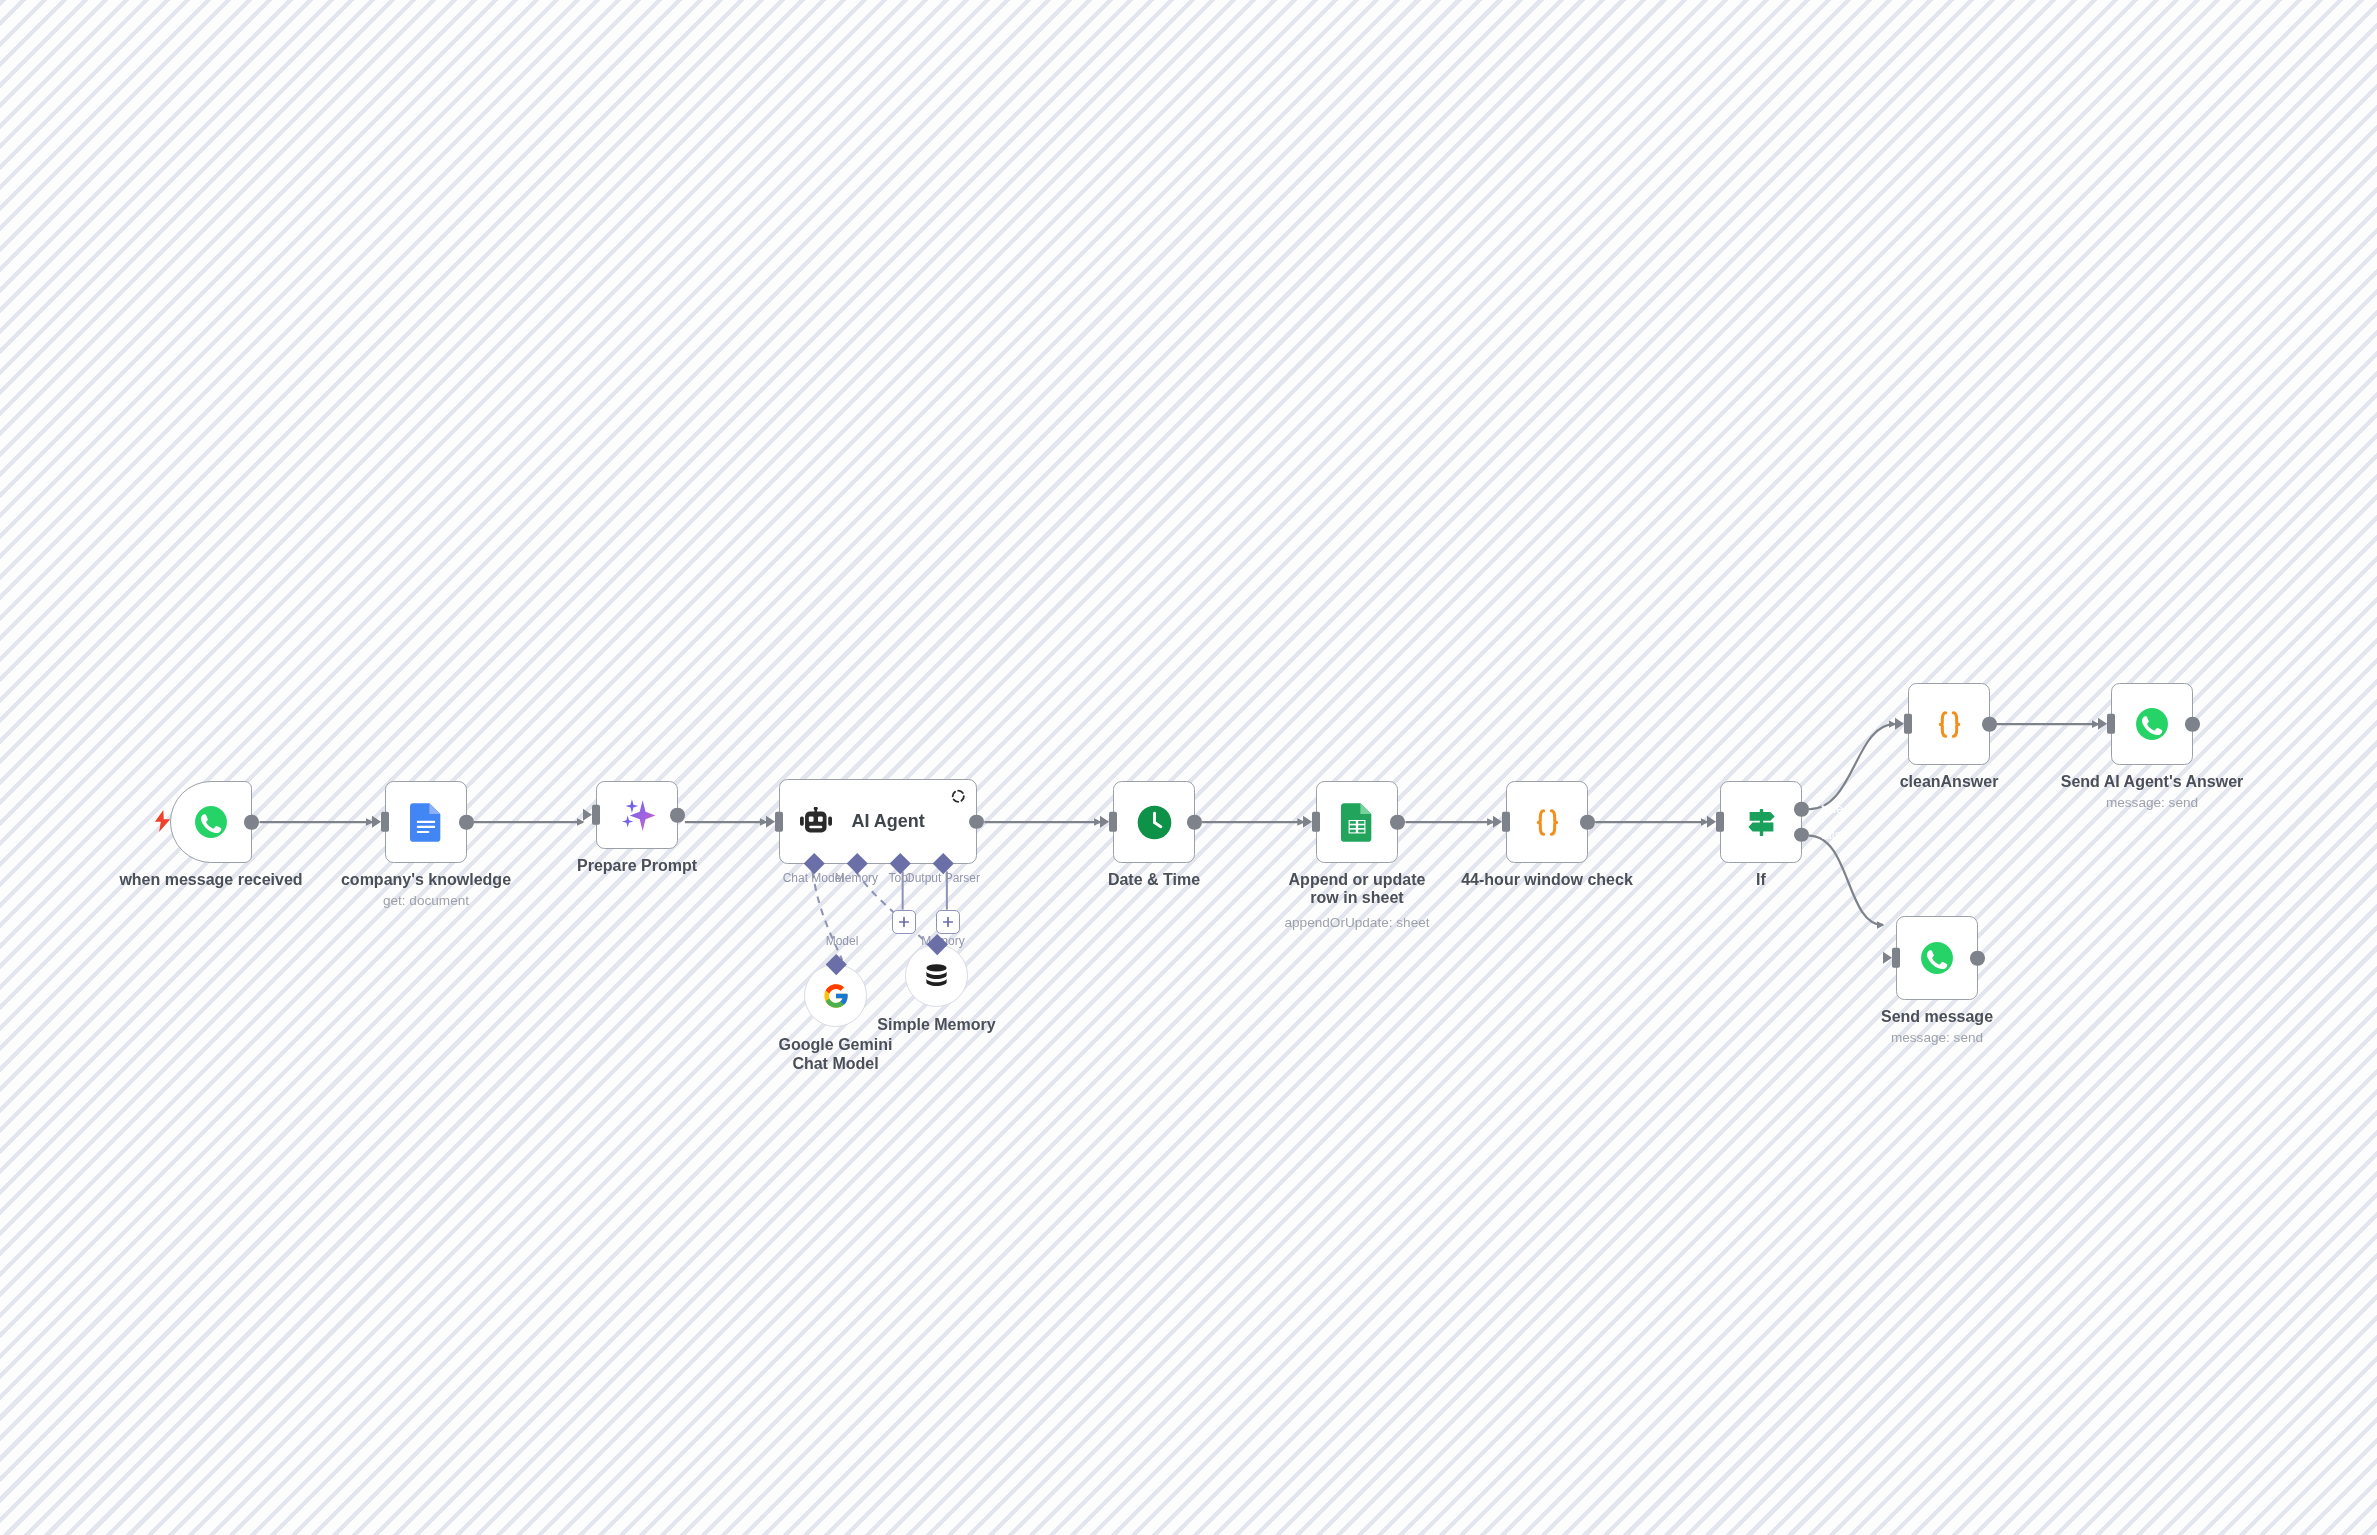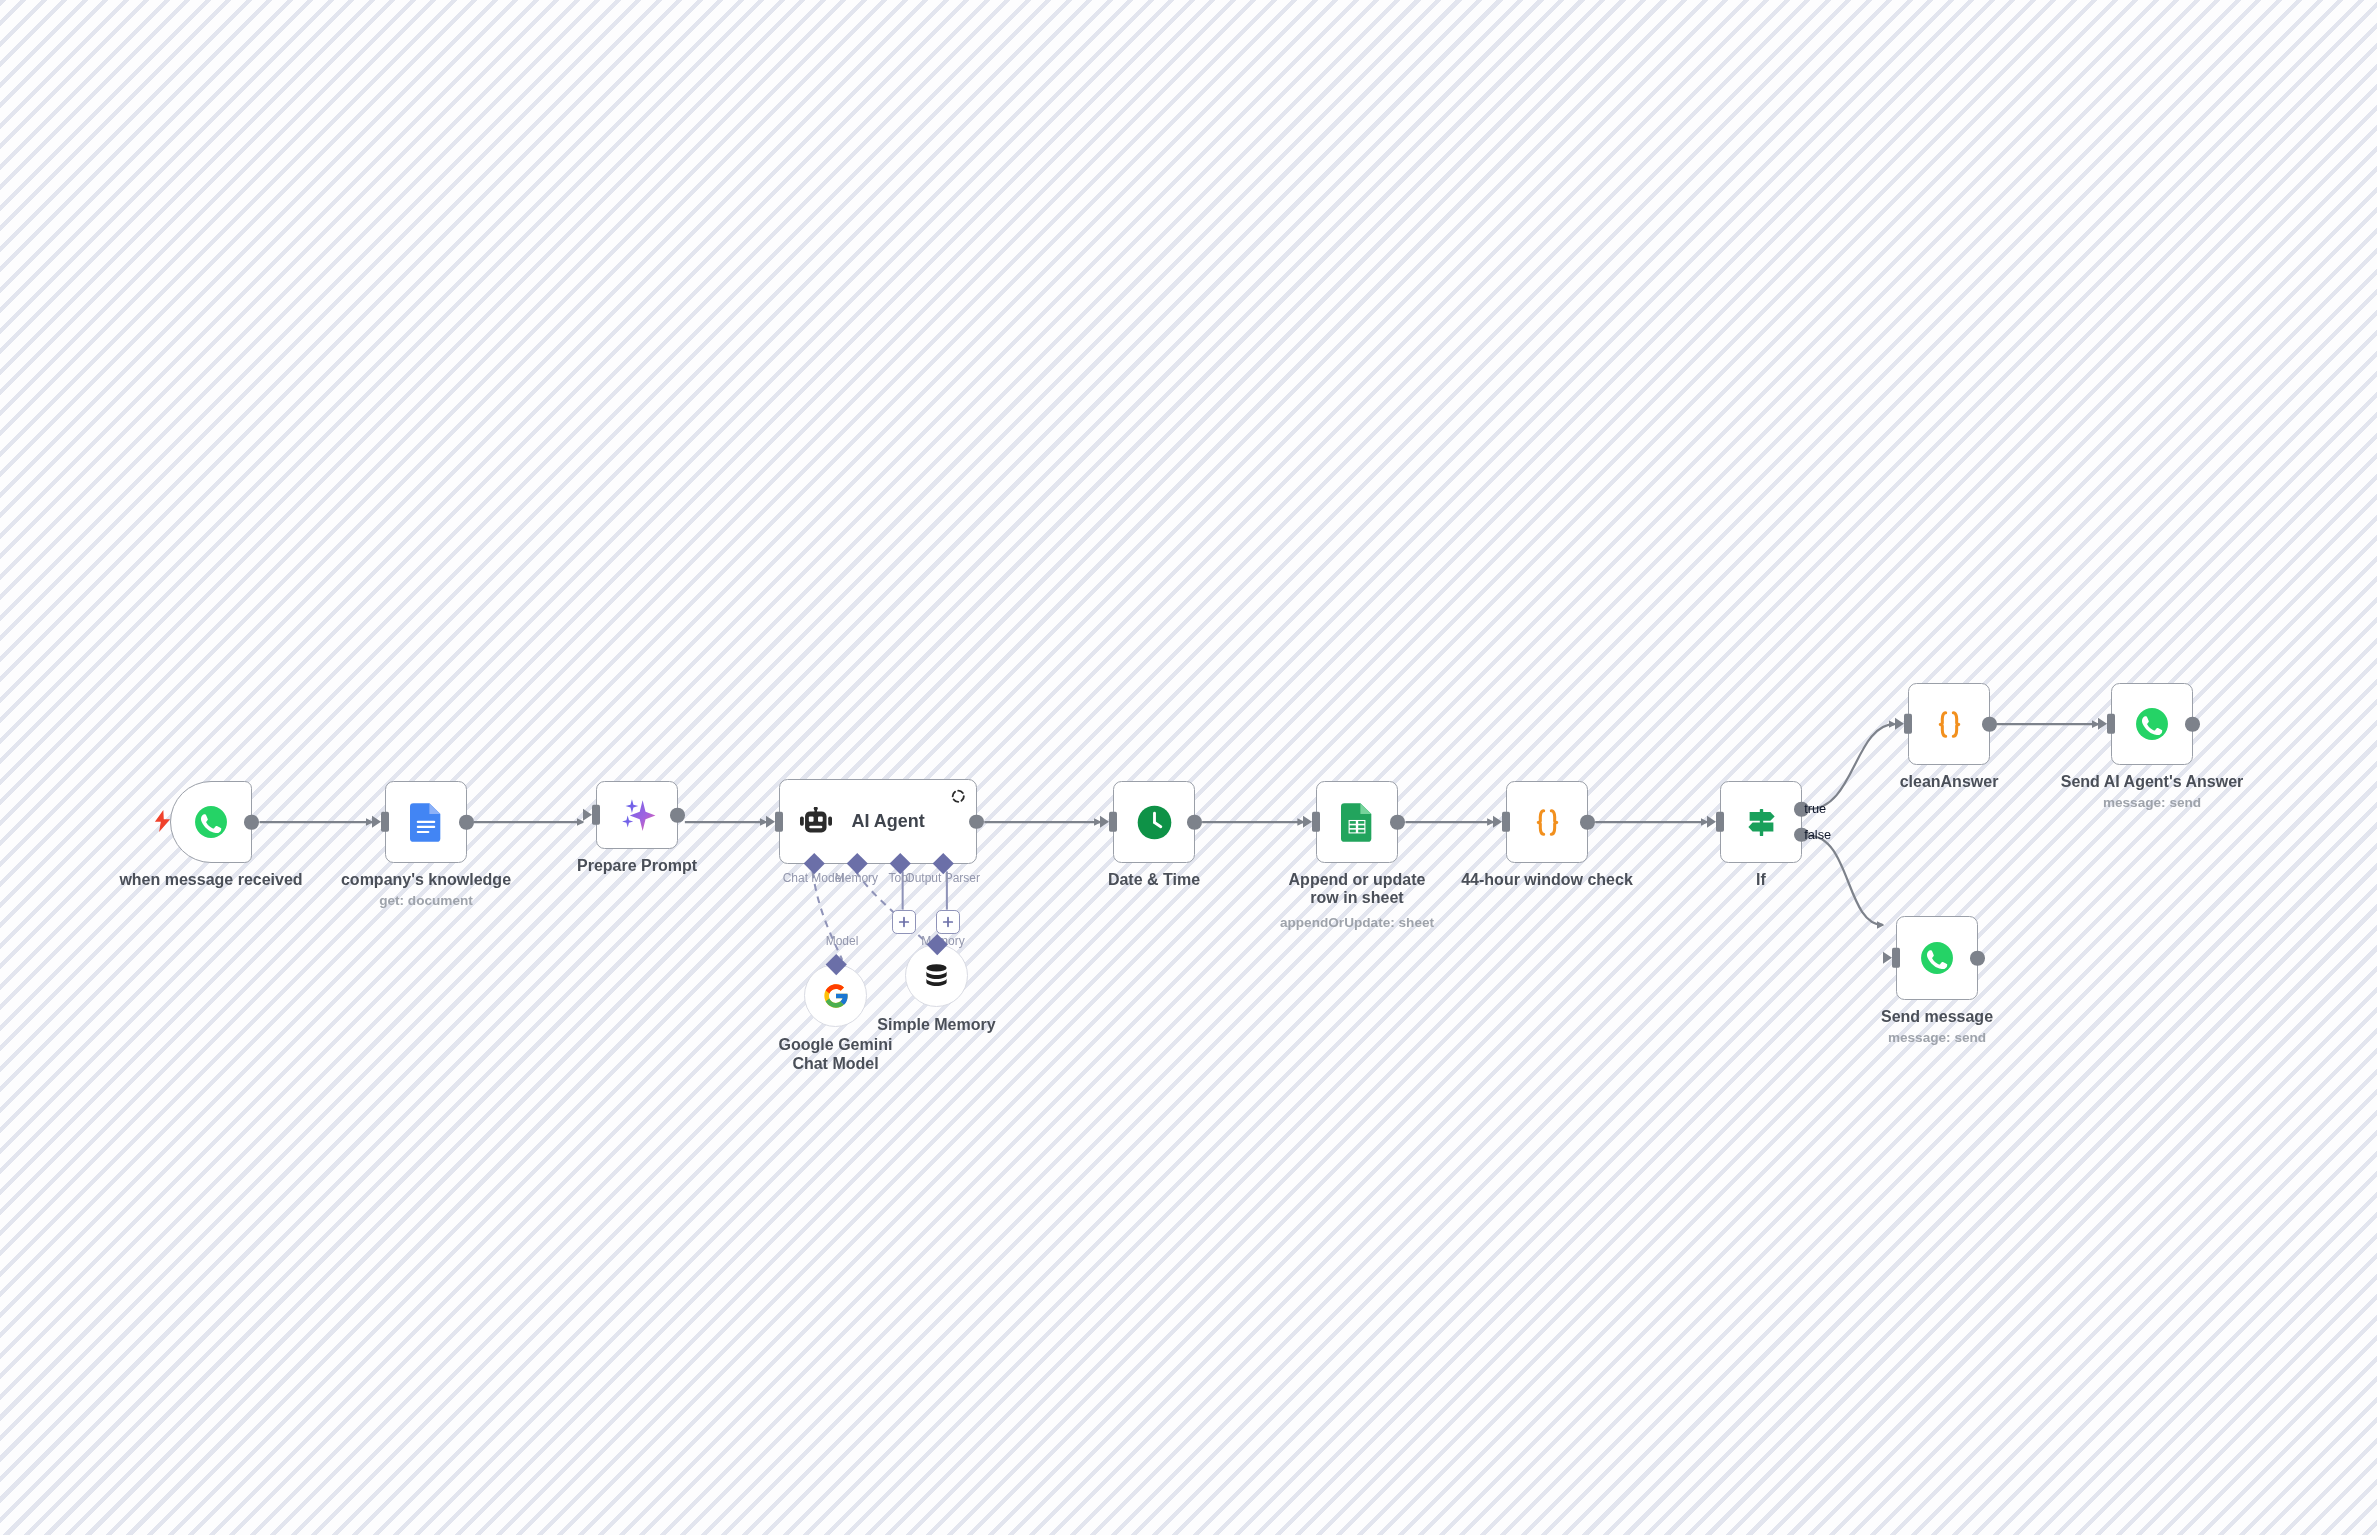--- a/index.html
+++ b/index.html
@@ -70,21 +70,21 @@
     white-space: normal;
     width: 162px;
   }
   .node-sub {
     position: absolute;
     top: 100%;
     left: 50%;
     transform: translateX(-50%);
     white-space: nowrap;
     font-size: 13.6px;
-    font-weight: bold;
+    font-weight: normal;
     color: #9ea3ab;
     text-align: center;
   }
   .agent-label {
     font-size: 18px;
     color: #3f444d;
     font-weight: bold;
   }
 
   
@@ -115,22 +115,22 @@
     position: absolute;
     left: -9.4px; top: 50%;
     transform: translateY(-50%);
     border-left: 9.4px solid #7d828b;
     border-top: 6.8px solid transparent;
     border-bottom: 6.8px solid transparent;
   }
   .port-edge-label {
     position: absolute;
     font-size: 12.8px;
-    color: #0f172a;
-    left: 10px;
+    color: #ffffff;
+    left: 27px;
     transform: translateY(-50%);
     white-space: nowrap;
   }
 
   
   .dport {
     position: absolute;
     width: 14.5px; height: 14.5px;
     background: #6b6fa8;
     transform: rotate(45deg);

